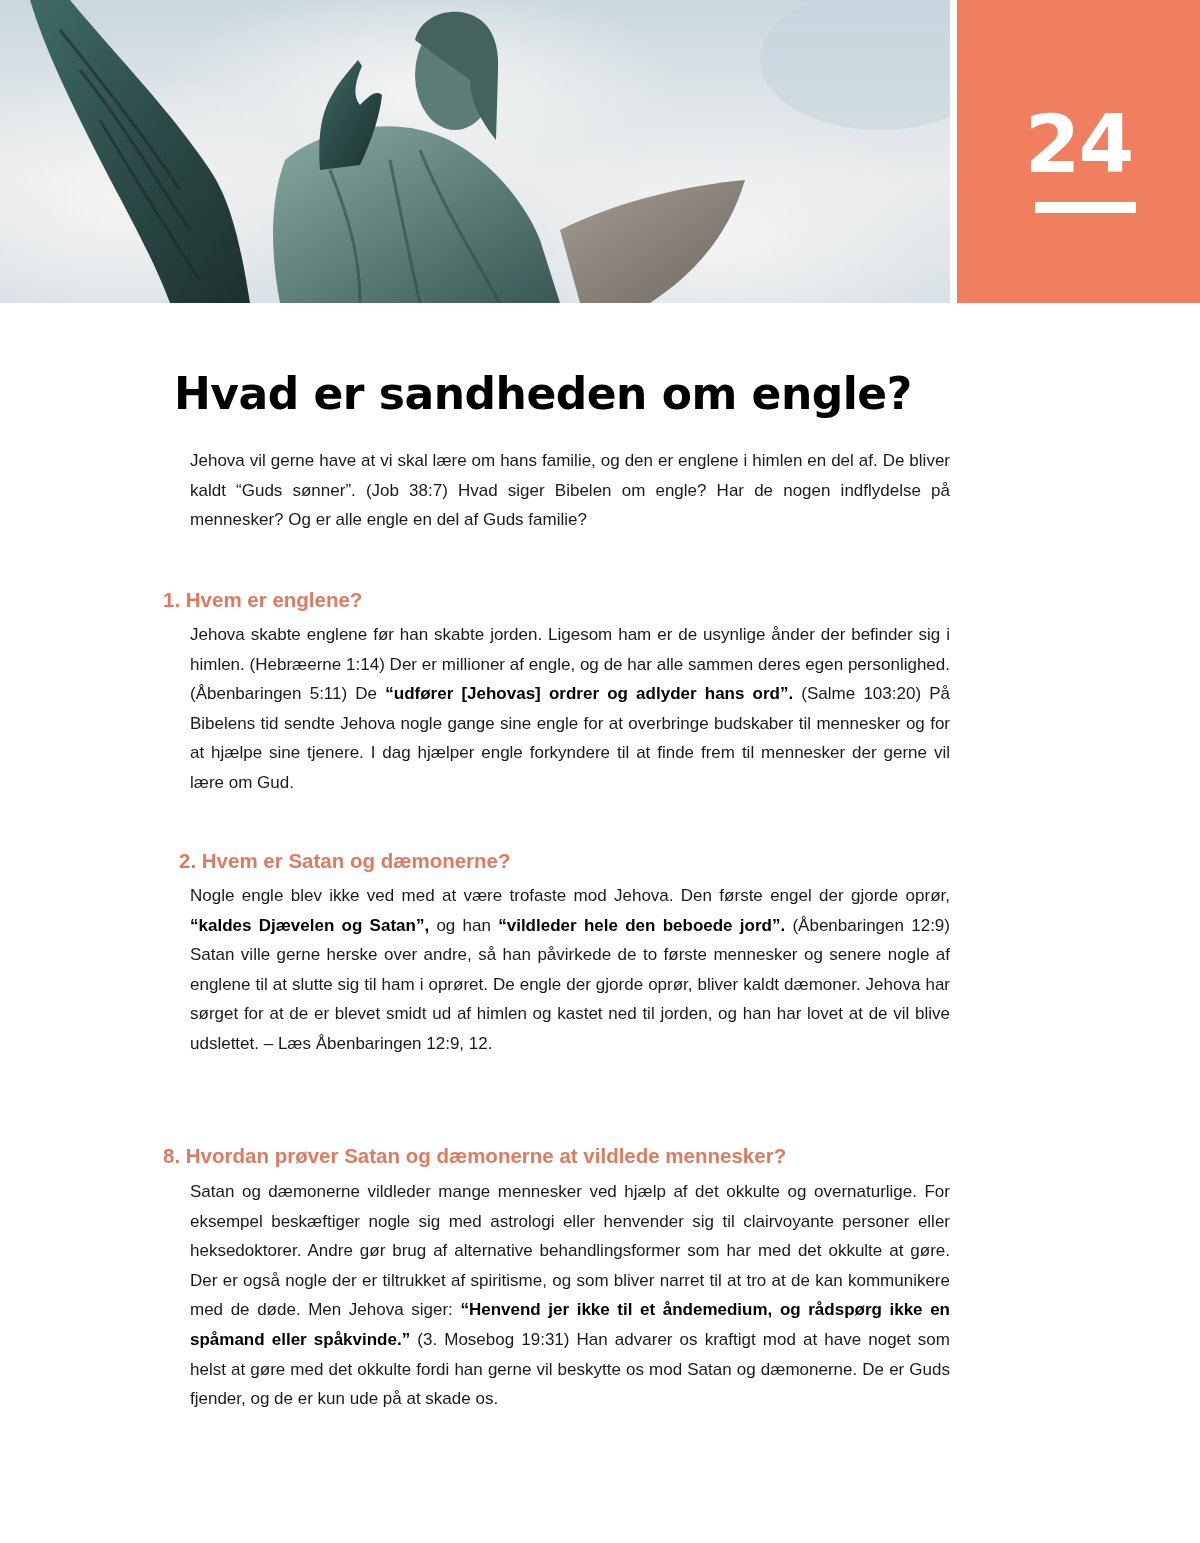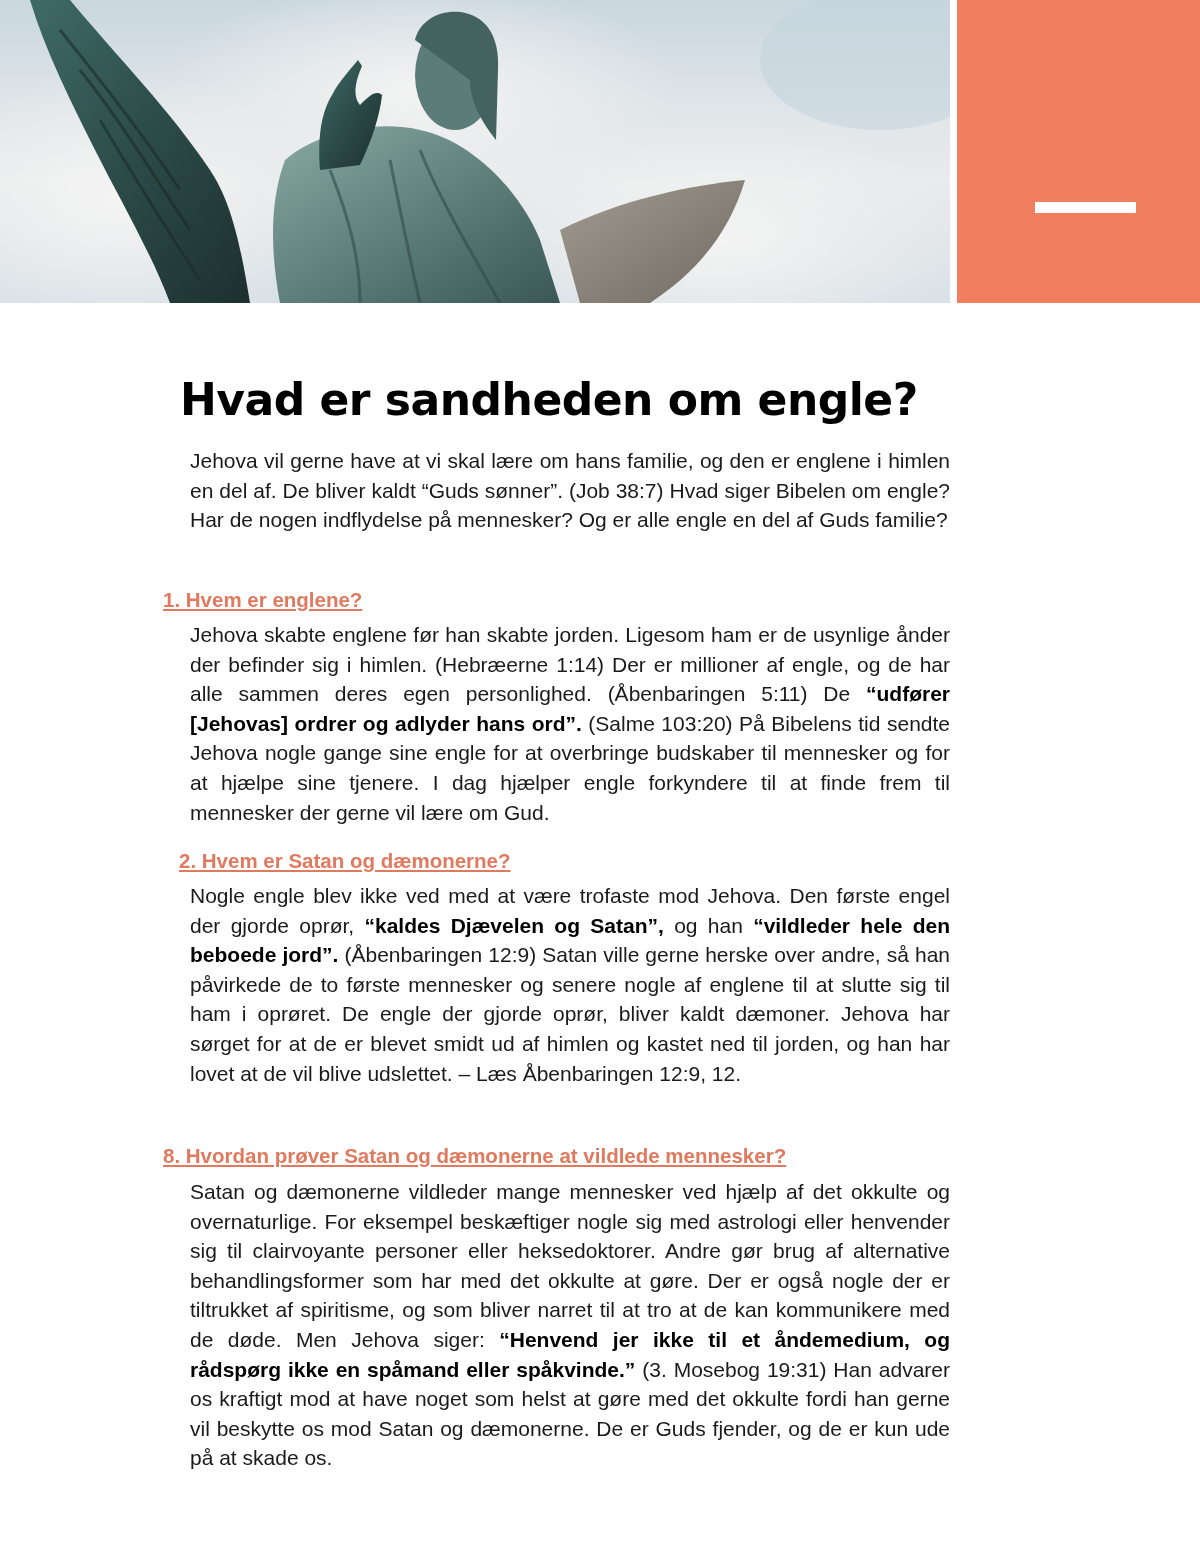--- a/index.html
+++ b/index.html
@@ -6,27 +6,27 @@
   body { width: 1200px; height: 1543px; position: relative; overflow: hidden;
          font-family: "Liberation Sans", sans-serif; color: #1a1a1a; }
   .hero { position: absolute; left: 0; top: 0; width: 950px; height: 303px; overflow: hidden;
           background: linear-gradient(180deg, #c9d7df 0%, #dfe5e8 35%, #e9ebec 60%, #d9e1e6 100%); }
   .hero svg { position: absolute; left: 0; top: 0; }
   .badge { position: absolute; left: 957px; top: 0; width: 243px; height: 303px; background: #f07f60; }
   .badge-num { position: absolute; left: 0; width: 100%; top: 100px; text-align: center; color: #ffffff;
                font-family: "DejaVu Sans", sans-serif; font-weight: bold; font-size: 80px; line-height: 90px;
                letter-spacing: -2px; }
   .badge-rule { position: absolute; left: 78px; top: 202px; width: 101px; height: 11px; background: #ffffff; }
-  .title { position: absolute; left: 162px; top: 352px; margin: 18px; font-family: "DejaVu Sans", sans-serif;
+  .title { position: absolute; left: 162px; top: 352px; margin: 12px; font-family: "DejaVu Sans", sans-serif;
            font-weight: bold; font-size: 44px; line-height: 60px; color: #000; letter-spacing: -0.5px; }
-  .para { position: absolute; left: 190px; width: 760px; margin: 0; font-size: 21px; line-height: 29.6px;
+  .para { position: absolute; left: 190px; width: 760px; margin: 0; font-size: 17px; line-height: 29.6px;
           text-align: justify; color: #1a1a1a; }
   .para b { font-weight: bold; color: #000; }
   .q { position: absolute; left: 163px; margin: 0; font-weight: bold; font-size: 20.5px; line-height: 28px;
-       color: #e07a5f; text-decoration: underline; }
+       color: #e07a5f; }
 </style>
 </head>
 <body>
 
 <div class="hero">
   <svg width="950" height="303" viewBox="0 0 950 303">
     <defs>
       <radialGradient id="cloud" cx="50%" cy="50%" r="50%">
         <stop offset="0%" stop-color="#f4f4f3" stop-opacity="0.95"></stop>
         <stop offset="100%" stop-color="#f4f4f3" stop-opacity="0"></stop>
@@ -60,20 +60,21 @@
     <path d="M330 170 C350 220 360 260 360 303 M420 150 C440 200 470 250 500 303 M390 160 C400 210 410 260 420 303" stroke="#314b48" stroke-width="3" fill="none" opacity="0.6"></path>
 
     <ellipse cx="455" cy="75" rx="40" ry="55" fill="#5c7c77"></ellipse>
     <path d="M415 40 C420 20 440 10 460 12 C485 15 500 35 498 70 L496 140 C480 120 470 100 470 80 Z" fill="#44625e"></path>
 
     <path d="M320 170 C318 140 320 115 332 95 C340 80 350 70 358 60 L362 66 C356 80 352 95 360 105 C370 95 376 90 382 95 C380 115 372 140 360 165 Z" fill="url(#bronze)"></path>
   </svg>
 </div>
 
 <div class="badge">
+  <div class="badge-num">24</div>
   <div class="badge-rule"></div>
 </div>
 
 <h1 class="title">Hvad er sandheden om engle?</h1>
 
 <p class="para" style="top:446px;">Jehova vil gerne have at vi skal lære om hans familie, og den er englene i himlen en del af. De bliver kaldt “Guds sønner”. (Job 38:7) Hvad siger Bibelen om engle? Har de nogen indflydelse på mennesker? Og er alle engle en del af Guds familie?</p>
 
 <h2 class="q" style="top:586px;">1. Hvem er englene?</h2>
 <p class="para" style="top:620px;"><span>Jehova skabte englene før han skabte jorden. Ligesom ham er de usynlige ånder der befinder sig i himlen. (Hebræerne 1:14) Der er millioner af engle, og de har alle sammen deres egen personlighed. (Åbenbaringen 5:11) De </span><b>“udfører [Jehovas] ordrer og adlyder hans ord”.</b><span> (Salme 103:20) På Bibelens tid sendte Jehova nogle gange sine engle for at overbringe budskaber til mennesker og for at hjælpe sine tjenere. I dag hjælper engle forkyndere til at finde frem til mennesker der gerne vil lære om Gud.</span></p>
 

